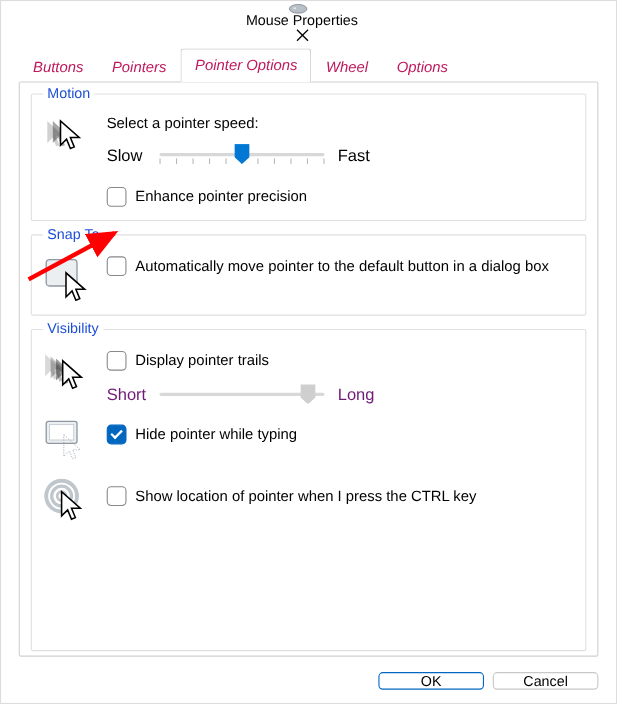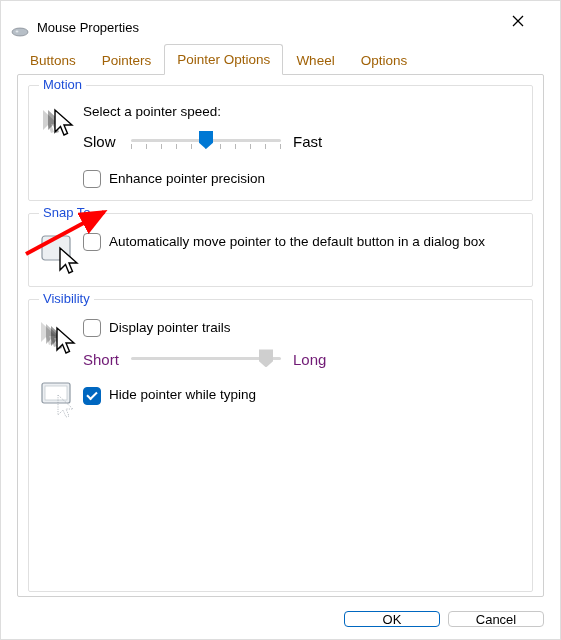--- a/index.html
+++ b/index.html
@@ -17,23 +17,24 @@
     width: 561px;
     height: 640px;
     background: #fff;
     border: 1px solid #ddd;
     display: flex;
     flex-direction: column;
     position: relative;
   }
   .titlebar {
     display: flex;
-    align-items: flex-end;
+    align-items: center;
     height: 34px;
     padding: 0 22px 0 10px;
+    flex-direction: column;
   }
   .title-icon {
     width: 18px;
     height: 10px;
     margin-right: 8px;
   }
   .title-text {
     flex: 1;
     font-size: 13px;
     color: #000;
@@ -50,27 +51,28 @@
   }
   .tabs {
     display: flex;
     align-items: flex-end;
     padding: 8px 16px 0 16px;
     gap: 0;
   }
   .tab {
     padding: 7px 12px 7px 12px;
     font-size: 13.5px;
-    color: #a16207;
+    color: #be185d;
     cursor: pointer;
     border: 1px solid transparent;
     border-bottom: none;
     position: relative;
     top: 1px;
     background: transparent;
+    font-style: italic;
   }
   .tab.active {
     border: 1px solid #d0d0d0;
     border-bottom: 1px solid #fff;
     background: #fff;
     border-radius: 3px 3px 0 0;
   }
   .panel {
     margin: 0 16px 6px 16px;
     border: 1px solid #d0d0d0;
@@ -93,20 +95,21 @@
     top: -9px;
     left: 10px;
     background: #fff;
     padding: 0 4px;
     font-size: 13px;
     color: #1d4ed8;
   }
   .row {
     display: flex;
     align-items: flex-start;
+    gap: 14px;
   }
   .icon-col {
     width: 44px;
     display: flex;
     justify-content: center;
     align-items: flex-start;
     padding-top: 2px;
   }
   .content-col {
     flex: 1;
@@ -161,21 +164,21 @@
     top: 2px;
     width: 14px;
     height: 18px;
     background: #0078d4;
     transform: translateX(-50%);
     clip-path: polygon(0 0, 100% 0, 100% 65%, 50% 100%, 0 65%);
   }
   .slider-thumb.dim { background: #cfcfcf; }
   .check-row {
     display: flex;
-    align-items: center;
+    align-items: flex-start;
     gap: 8px;
   }
   .checkbox {
     width: 18px;
     height: 18px;
     border: 1.5px solid #888;
     border-radius: 4px;
     background: #fff;
     flex-shrink: 0;
     display: flex;
@@ -373,20 +376,36 @@
           </svg>
         </div>
         <div class="content-col" style="padding-top:6px">
           <div class="check-row">
             <div class="checkbox checked" id="cb-hide"></div>
             <span class="check-label">Hide pointer while typing</span>
           </div>
         </div>
       </div>
 
+      <div class="row">
+        <div class="icon-col">
+          <svg width="42" height="42" viewBox="0 0 42 42">
+            <circle cx="16" cy="16" r="14" fill="none" stroke="#bfc6cc" stroke-width="3.5"></circle>
+            <circle cx="16" cy="16" r="9" fill="none" stroke="#bfc6cc" stroke-width="3"></circle>
+            <circle cx="16" cy="16" r="4" fill="none" stroke="#bfc6cc" stroke-width="2.5"></circle>
+            <path d="M16 12 L16 34 L21.5 28.5 L25 37 L28.5 35.5 L25 27 L33 27 Z" fill="#fff" stroke="#000" stroke-width="1.4"></path>
+          </svg>
+        </div>
+        <div class="content-col" style="padding-top:8px">
+          <div class="check-row">
+            <div class="checkbox" id="cb-ctrl"></div>
+            <span class="check-label">Show location of pointer when I press the CTRL key</span>
+          </div>
+        </div>
+      </div>
 
     </div>
 
   </div>
 
   <div class="btnbar">
     <div class="btn primary">OK</div>
     <div class="btn">Cancel</div>
   </div>
 

